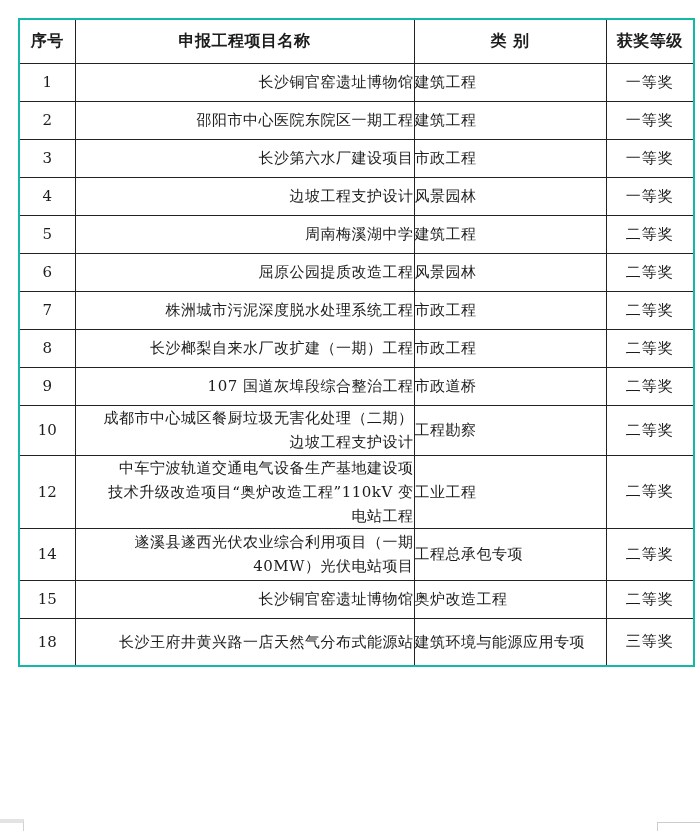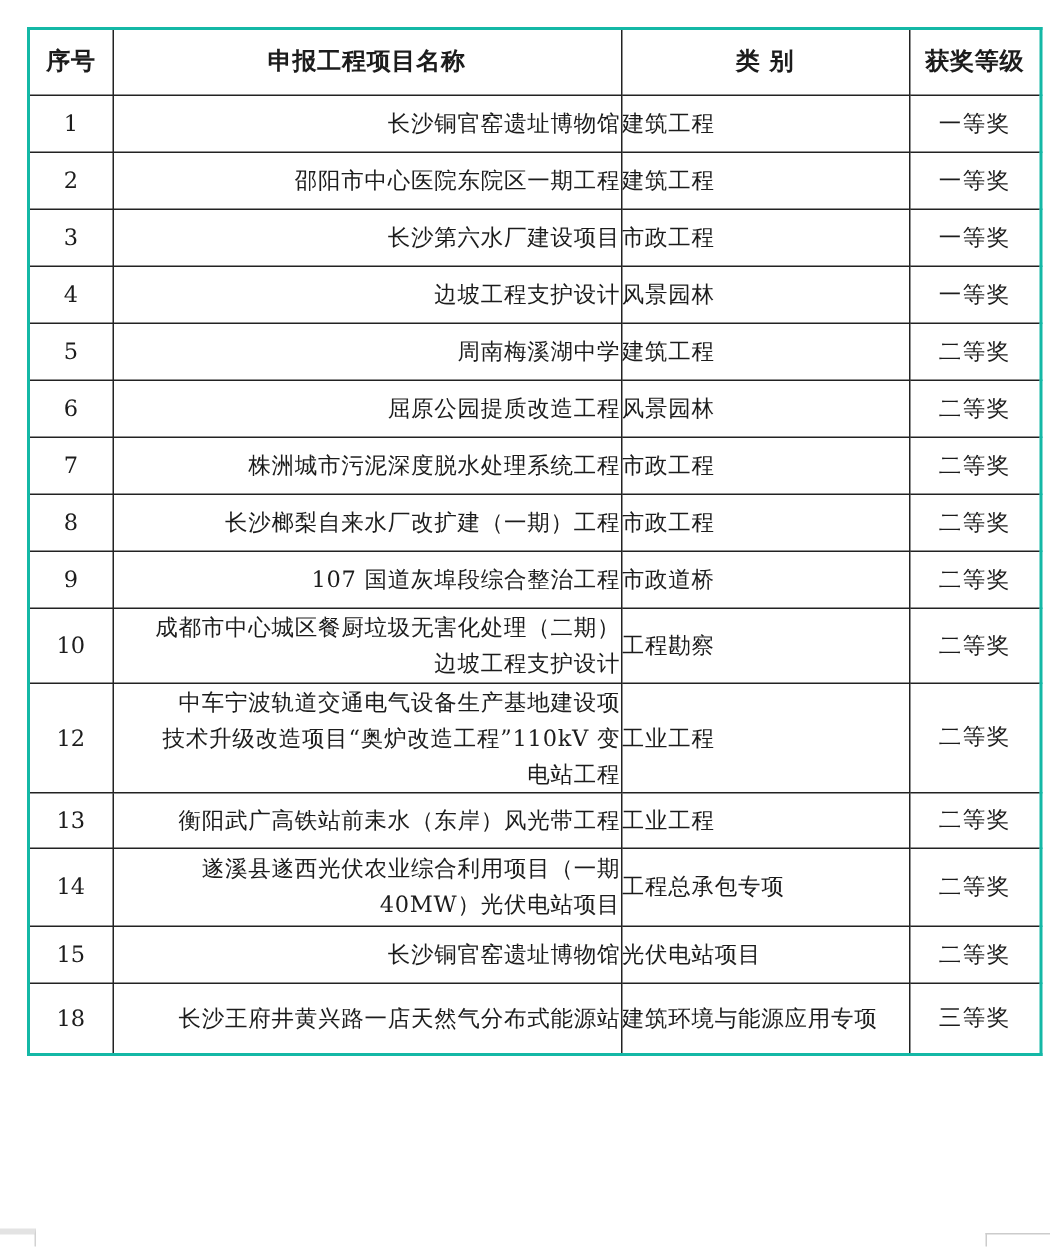--- a/index.html
+++ b/index.html
@@ -160,37 +160,31 @@
       <td class="cell-award">二等奖</td>
     </tr>
     <tr style="height:72px">
       <td class="cell-no">12</td>
       <td class="cell-name">中车宁波轨道交通电气设备生产基地建设项
 技术升级改造项目“奥炉改造工程”110kV 变
 电站工程</td>
       <td class="cell-cat">工业工程</td>
       <td class="cell-award">二等奖</td>
     </tr>
-    <tr style="height:37px">
-      <td class="cell-no">13</td>
-      <td class="cell-name">衡阳武广高铁站前耒水（东岸）风光带工程</td>
-      <td class="cell-cat">工业工程</td>
-      <td class="cell-award">二等奖</td>
-    </tr>
     <tr style="height:52px">
       <td class="cell-no">14</td>
       <td class="cell-name">遂溪县遂西光伏农业综合利用项目（一期
 40MW）光伏电站项目</td>
       <td class="cell-cat">工程总承包专项</td>
       <td class="cell-award">二等奖</td>
     </tr>
     <tr style="height:38px">
       <td class="cell-no">15</td>
       <td class="cell-name">长沙铜官窑遗址博物馆</td>
-      <td class="cell-cat">光伏电站项目</td>
+      <td class="cell-cat">奥炉改造工程</td>
       <td class="cell-award">二等奖</td>
     </tr>
     <tr style="height:48px">
       <td class="cell-no">18</td>
       <td class="cell-name">长沙王府井黄兴路一店天然气分布式能源站</td>
       <td class="cell-cat">建筑环境与能源应用专项</td>
       <td class="cell-award">三等奖</td>
     </tr>
   </tbody>
 </table>

